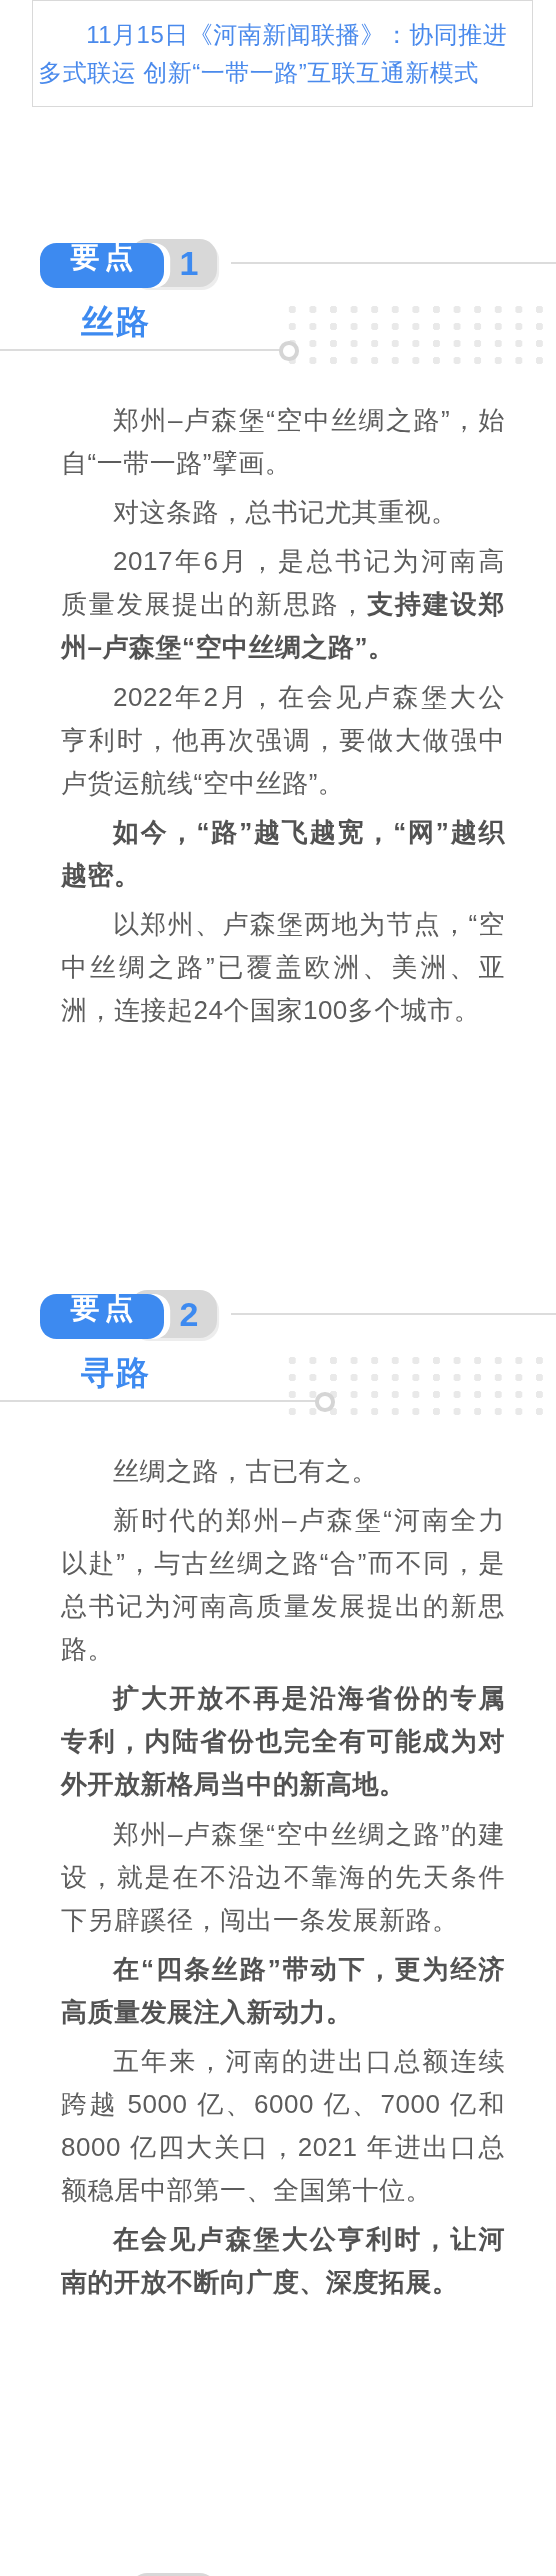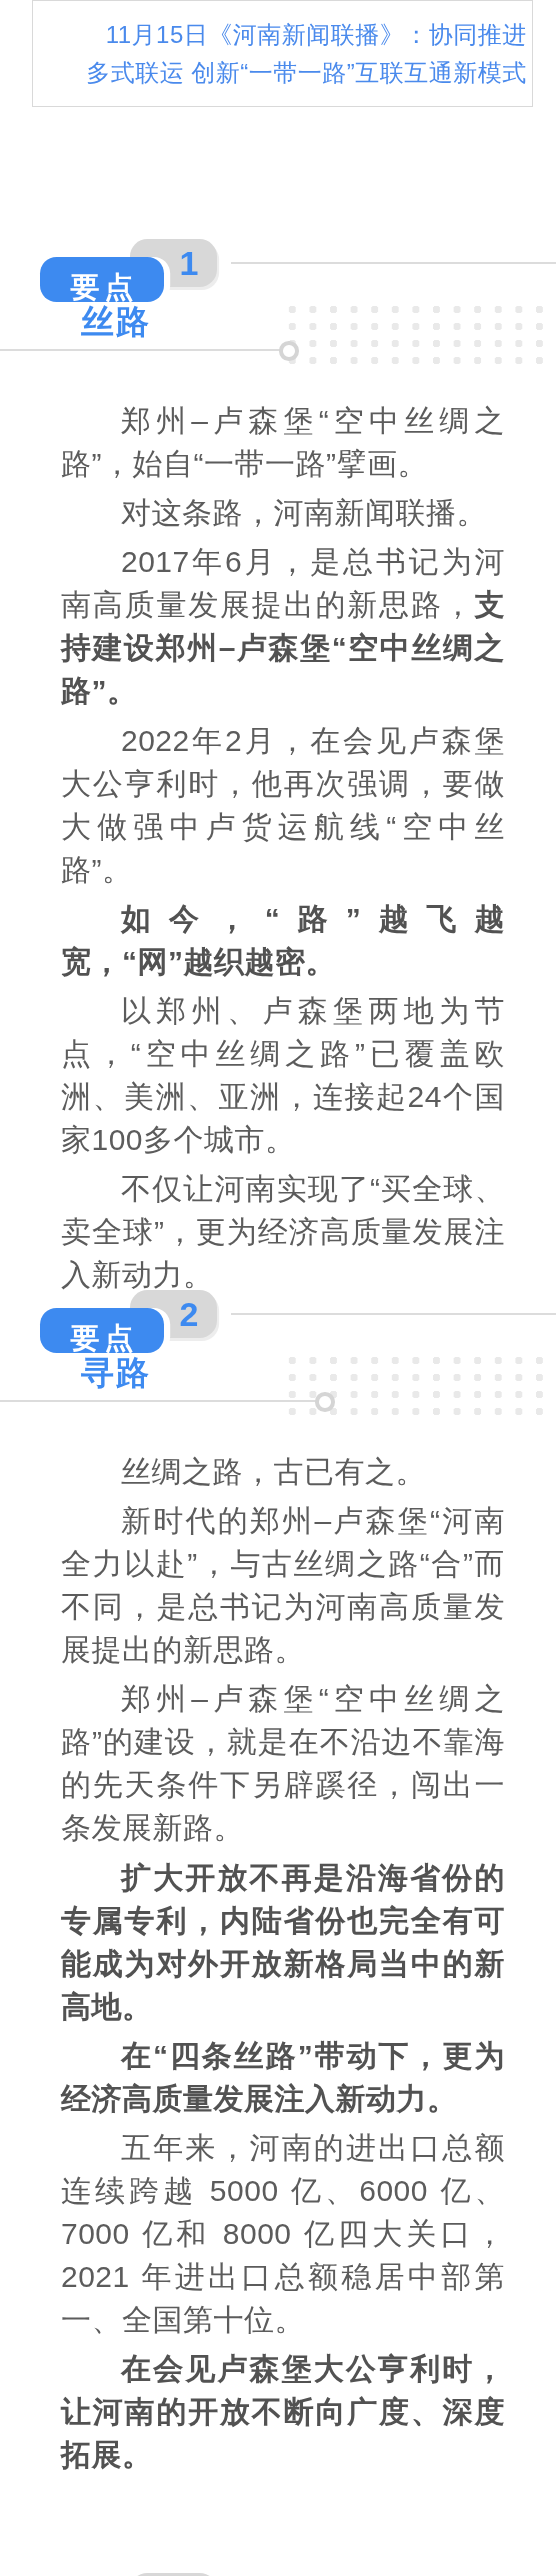--- a/index.html
+++ b/index.html
@@ -18,21 +18,21 @@
     width:556px;height:3669px;position:relative;
     background:var(--page-bg);
     font-family:"Liberation Sans","DejaVu Sans",sans-serif;
   }
   .page{position:absolute;inset:0;overflow:hidden;}
 
   
   .header-box{
     position:absolute;left:32px;top:0;width:501px;height:107px;
     box-sizing:border-box;border:1.5px solid var(--box-border);
-    background:#ffffff;display:flex;align-items:center;text-align:right;
+    background:#ffffff;display:flex;align-items:center;
   }
   .header-title{
     margin:0;padding:0 5.2px;
     font-size:24px;line-height:38px;font-weight:500;
     color:var(--header-blue);text-indent:2em;letter-spacing:0.5px;
   }
 
   
   .sec{position:absolute;left:0;width:556px;}
   .sec1{top:240px;}
@@ -43,24 +43,24 @@
     position:absolute;left:130px;top:-1px;width:87px;height:48px;
     background:var(--pill-gray);border-radius:17.5px;
     display:flex;align-items:center;justify-content:flex-end;
     padding-right:18.5px;box-sizing:border-box;
     box-shadow:2.1px 3.1px 0 rgba(185,185,185,.25);
   }
   .pill-gray .num{
     font-size:34px;font-weight:800;color:var(--accent-blue);line-height:1;
   }
   .pill-blue{
-    position:absolute;left:40px;top:17px;width:124px;height:45px;
+    position:absolute;left:40px;top:3px;width:124px;height:45px;
     background:var(--accent-blue);border-radius:16.5px;
     box-shadow:6.2px 0 0 #ffffff;
-    display:flex;align-items:flex-end;justify-content:center;
+    display:flex;align-items:flex-start;justify-content:center;
   }
   .pill-blue .lbl{
     font-size:29px;font-weight:800;color:#ffffff;
     letter-spacing:5.2px;text-indent:5.2px;line-height:1;
   }
   .badge-line{
     position:absolute;left:231px;top:21.6px;width:326px;height:2.1px;
     background:var(--divider-gray);
   }
   .sec-title{
@@ -83,21 +83,21 @@
     border:4.1px solid #d5d5d5;border-radius:50%;background:#ffffff;
   }
   .sec1 .ring{left:279px;}
   .sec2 .ring{left:315px;}
 
   .sec-body{
     position:absolute;left:61px;top:159px;width:444px;
   }
   .sec-body p{
     margin:0 0 6.2px 0;
-    font-size:30px;line-height:43px;letter-spacing:0.5px;
+    font-size:26px;line-height:43px;letter-spacing:0.5px;
     color:var(--body-text);font-weight:400;
     text-indent:2em;text-align:justify;
   }
   .sec-body p b{
     font-weight:800;color:var(--bold-text);
   }
 </style>
 </head>
 <body>
 
@@ -115,46 +115,45 @@
     <div class="pill-blue">
       <span class="lbl">要点</span>
     </div>
     <div class="badge-line"></div>
     <h2 class="sec-title">丝路</h2>
     <div class="dots"></div>
     <div class="divider"></div>
     <div class="ring"></div>
     <div class="sec-body">
           <p><span>郑州–卢森堡“空中丝绸之路”，始自“一带一路”擘画。</span></p>
-          <p><span>对这条路，河南新闻联播。</span></p>
+          <p><span>对这条路，总书记尤其重视。</span></p>
           <p><span>2017年6月，是总书记为河南高质量发展提出的新思路，</span><b>支持建设郑州–卢森堡“空中丝绸之路”。</b></p>
           <p><span>2022年2月，在会见卢森堡大公亨利时，他再次强调，要做大做强中卢货运航线“空中丝路”。</span></p>
           <p><b>如今，“路”越飞越宽，“网”越织越密。</b></p>
           <p><span>以郑州、卢森堡两地为节点，“空中丝绸之路”已覆盖欧洲、美洲、亚洲，连接起24个国家100多个城市。</span></p>
-          <p><span>不仅让河南实现了“买全球、卖全球”，更为经济高质量发展注入新动力。</span></p>
         </div>
   </section>
 
   <section class="sec sec2">
     <div class="pill-gray">
       <span class="num">2</span>
     </div>
     <div class="pill-blue">
       <span class="lbl">要点</span>
     </div>
     <div class="badge-line"></div>
     <h2 class="sec-title">寻路</h2>
     <div class="dots"></div>
     <div class="divider"></div>
     <div class="ring"></div>
     <div class="sec-body">
           <p><span>丝绸之路，古已有之。</span></p>
           <p><span>新时代的郑州–卢森堡“河南全力以赴”，与古丝绸之路“合”而不同，是总书记为河南高质量发展提出的新思路。</span></p>
+          <p><b>扩大开放不再是沿海省份的专属专利，内陆省份也完全有可能成为对外开放新格局当中的新高地。</b></p>
           <p><span>郑州–卢森堡“空中丝绸之路”的建设，就是在不沿边不靠海的先天条件下另辟蹊径，闯出一条发展新路。</span></p>
-          <p><b>扩大开放不再是沿海省份的专属专利，内陆省份也完全有可能成为对外开放新格局当中的新高地。</b></p>
           <p><b>在“四条丝路”带动下，更为经济高质量发展注入新动力。</b></p>
           <p><span>五年来，河南的进出口总额连续跨越 5000 亿、6000 亿、7000 亿和 8000 亿四大关口，2021 年进出口总额稳居中部第一、全国第十位。</span></p>
           <p><b>在会见卢森堡大公亨利时，让河南的开放不断向广度、深度拓展。</b></p>
         </div>
   </section>
 
   <section class="sec sec3">
     <div class="pill-gray">
       
     </div>

